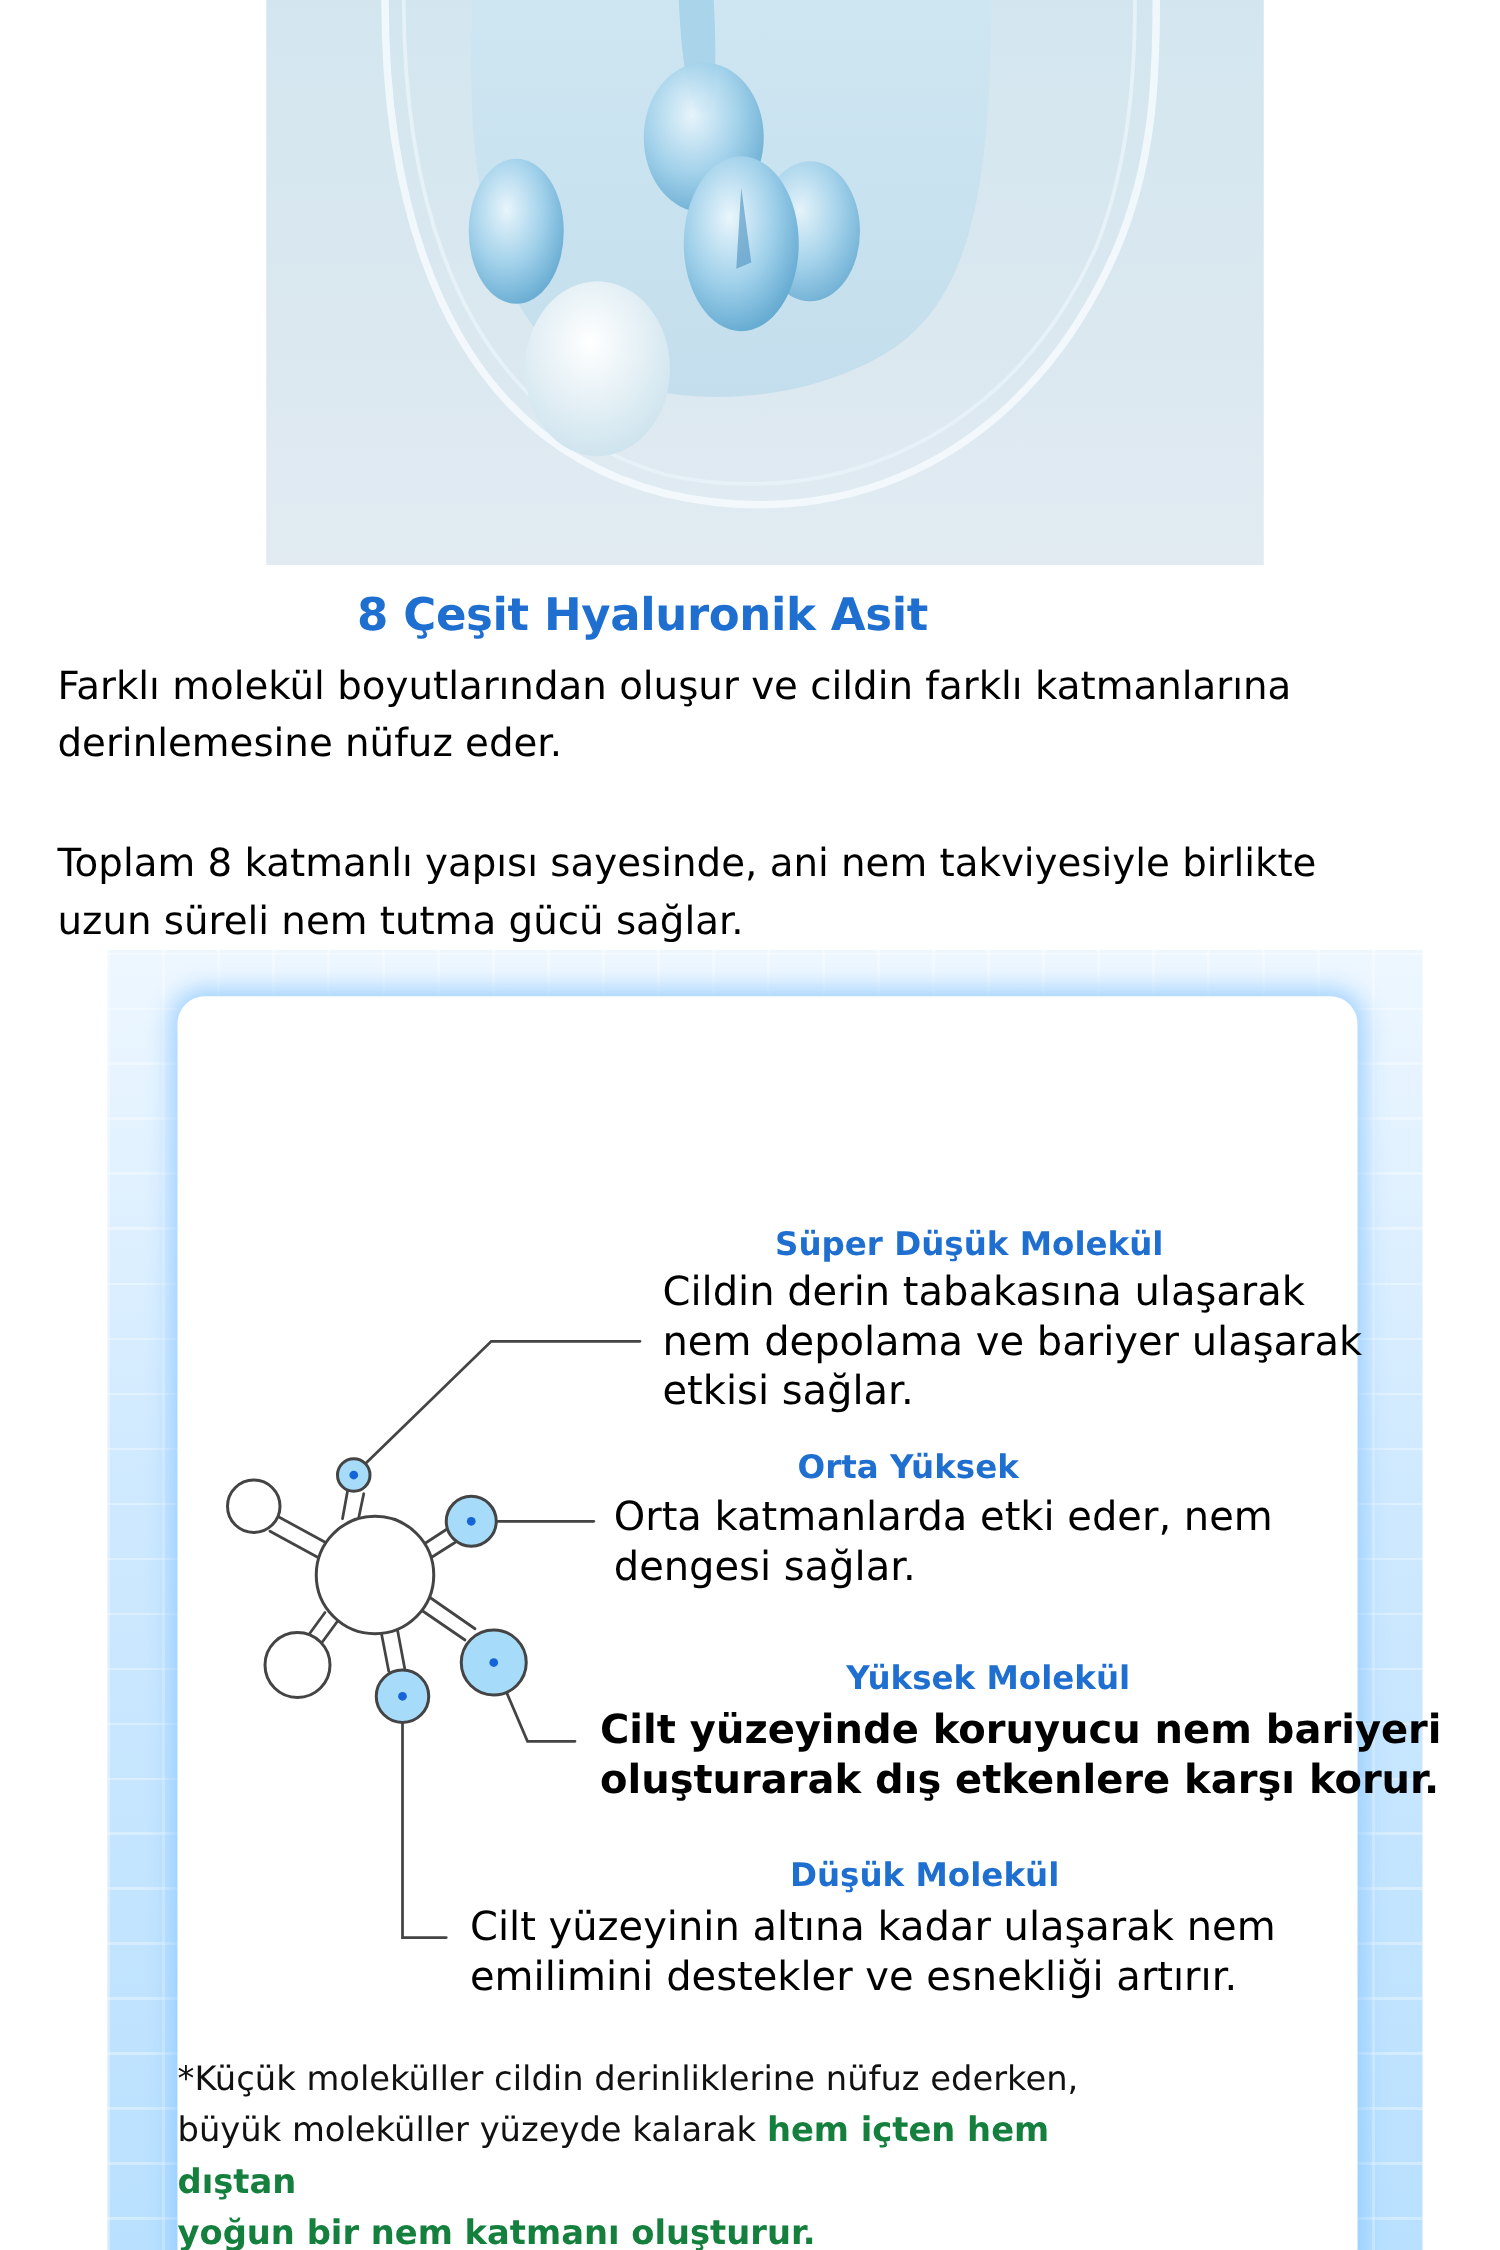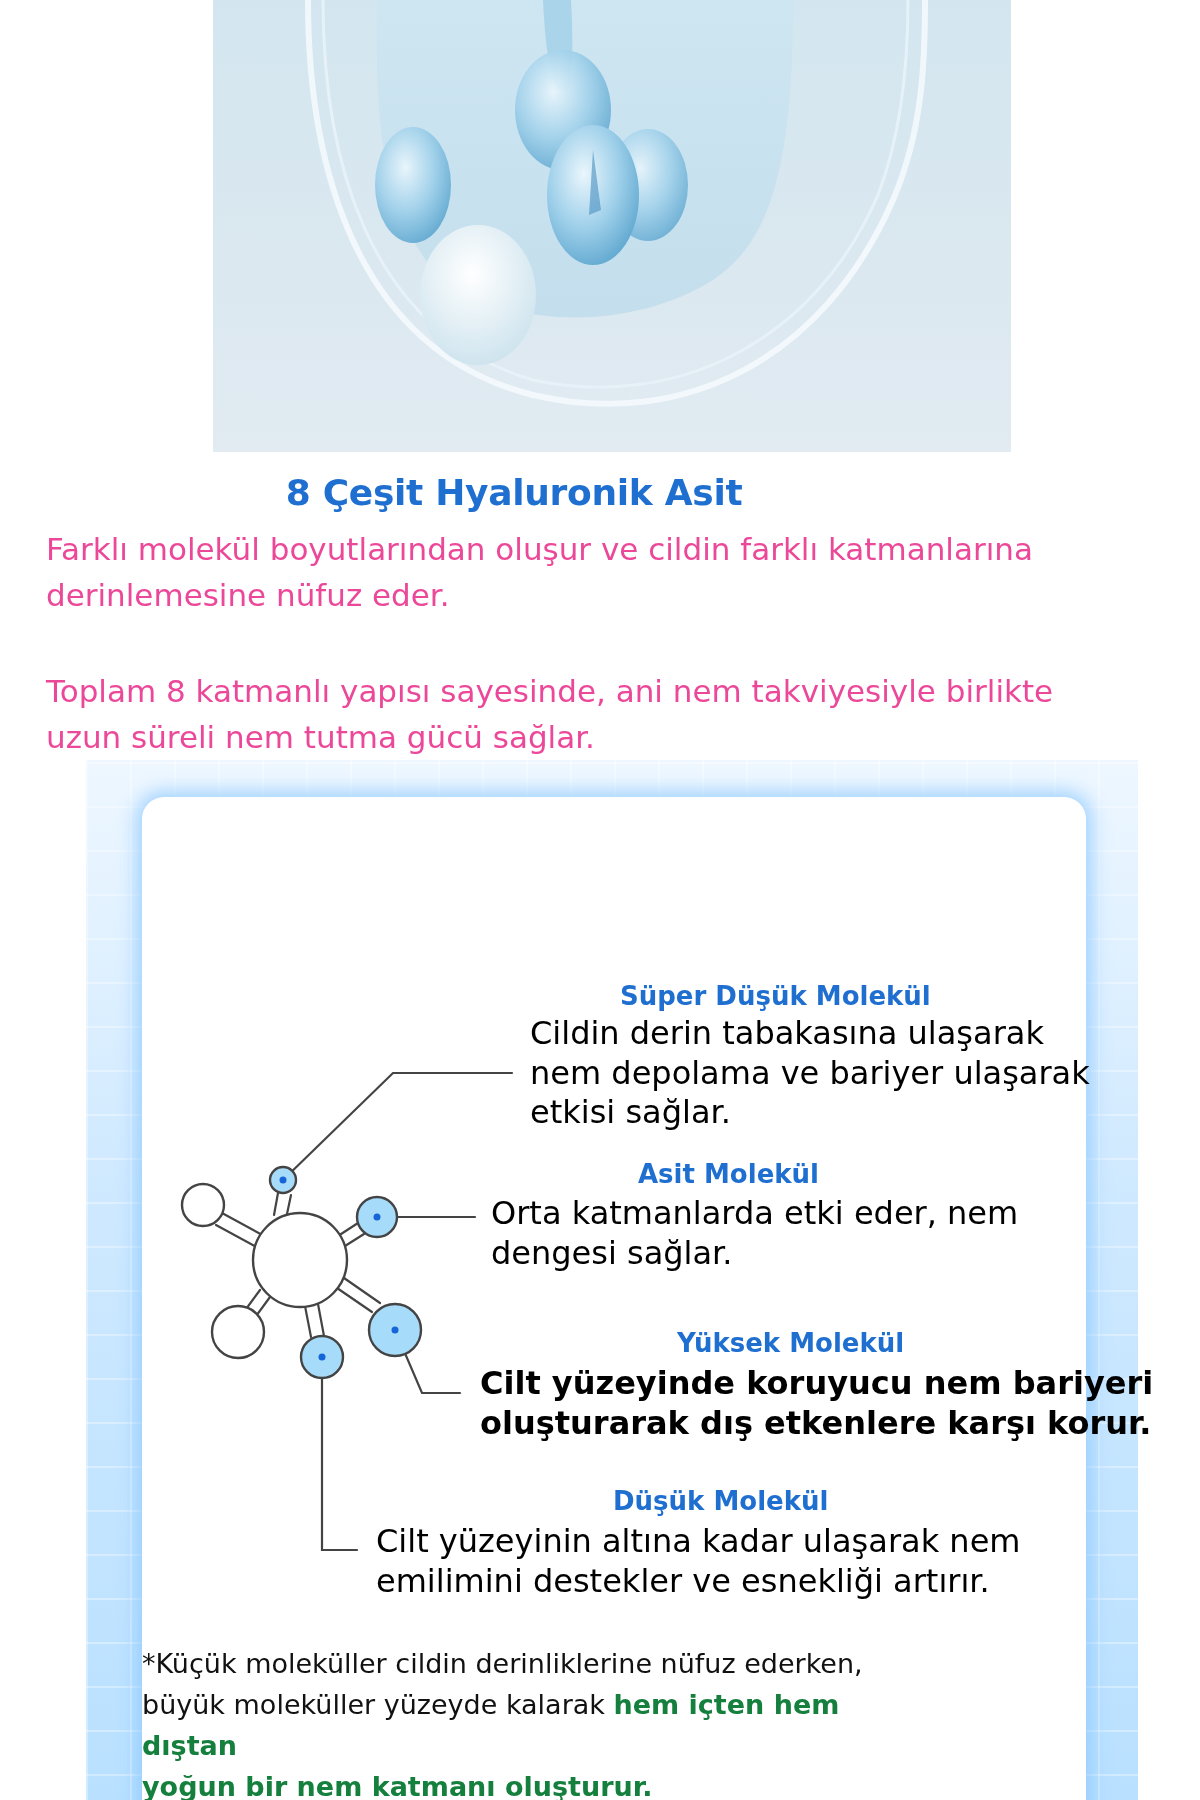--- a/index.html
+++ b/index.html
@@ -13,21 +13,21 @@
   }
   .hero svg { width: 100%; height: 100%; display: block; }
 
   .title {
     position: absolute; left: 0; width: 1028px; top: 472px;
     text-align: center; font-size: 36px; font-weight: bold; color: #1f6fd0;
     letter-spacing: -0.3px;
   }
   .para {
     position: absolute; left: 46px; width: 1130px;
-    font-size: 31px; line-height: 46px; color: #ec4899;
+    font-size: 31px; line-height: 46px; color: #000000;
   }
   .para.p1 { top: 526px; }
   .para.p2 { top: 668px; }
 
   .card-wrap {
     position: absolute; left: 86px; top: 760px; width: 1052px; height: 1060px;
     background:
       repeating-linear-gradient(90deg, rgba(255,255,255,0.35) 0 2px, transparent 2px 44px),
       repeating-linear-gradient(0deg, rgba(255,255,255,0.35) 0 2px, transparent 2px 44px),
       linear-gradient(180deg, #eef7ff 0%, #cfe9ff 40%, #b8e0ff 100%);
@@ -156,33 +156,33 @@
   <line x1="274" y1="1215" x2="287" y2="1214" stroke="#ffffff" stroke-width="0"></line>
 </svg>
 
 <div class="sec-title" style="left:620px; top:981px;">Süper Düşük Molekül</div>
 <div class="sec-body" style="left:530px; top:1014px;">
   <div>Cildin derin tabakasına ulaşarak</div>
   <div>nem depolama ve bariyer ulaşarak</div>
   <div>etkisi sağlar.</div>
 </div>
 
-<div class="sec-title" style="left:638px; top:1159px;">Asit Molekül</div>
+<div class="sec-title" style="left:638px; top:1159px;">Orta Yüksek</div>
 <div class="sec-body" style="left:491px; top:1194px;">
   <div>Orta katmanlarda etki eder, nem</div>
   <div>dengesi sağlar.</div>
 </div>
 
 <div class="sec-title" style="left:677px; top:1328px;">Yüksek Molekül</div>
 <div class="sec-body" style="left:480px; top:1364px;font-weight:bold;">
   <div>Cilt yüzeyinde koruyucu nem bariyeri</div>
   <div>oluşturarak dış etkenlere karşı korur.</div>
 </div>
 
-<div class="sec-title" style="left:613px; top:1486px;">Düşük Molekül</div>
+<div class="sec-title" style="left:632px; top:1486px;">Düşük Molekül</div>
 <div class="sec-body" style="left:376px; top:1522px;">
   <div>Cilt yüzeyinin altına kadar ulaşarak nem</div>
   <div>emilimini destekler ve esnekliği artırır.</div>
 </div>
 
 <div class="footer">
   <div>*Küçük moleküller cildin derinliklerine nüfuz ederken,</div>
   <div><span>büyük moleküller yüzeyde kalarak </span><span class="hl">hem içten hem dıştan</span></div>
   <div class="hl">yoğun bir nem katmanı oluşturur.</div>
 </div>

